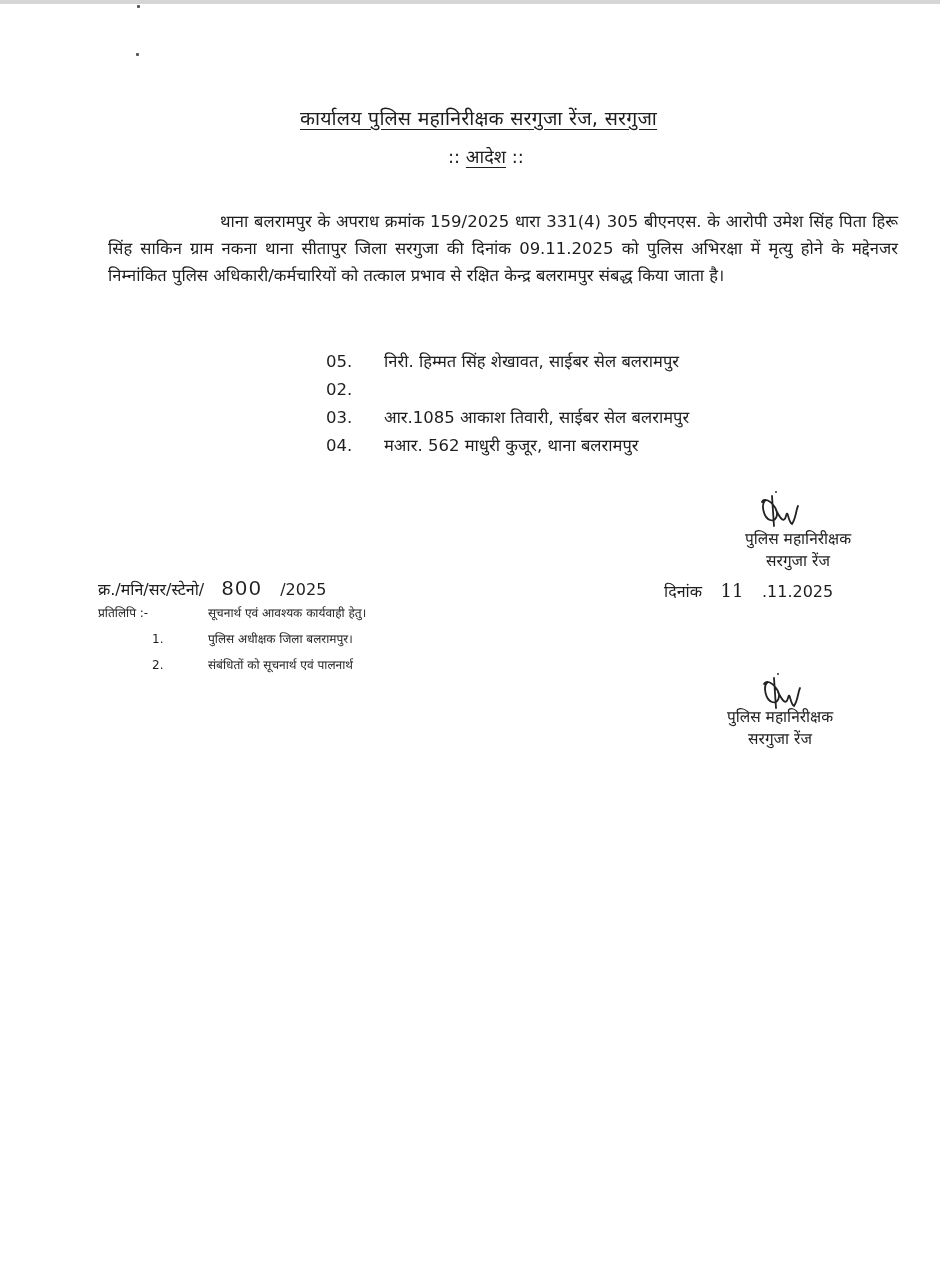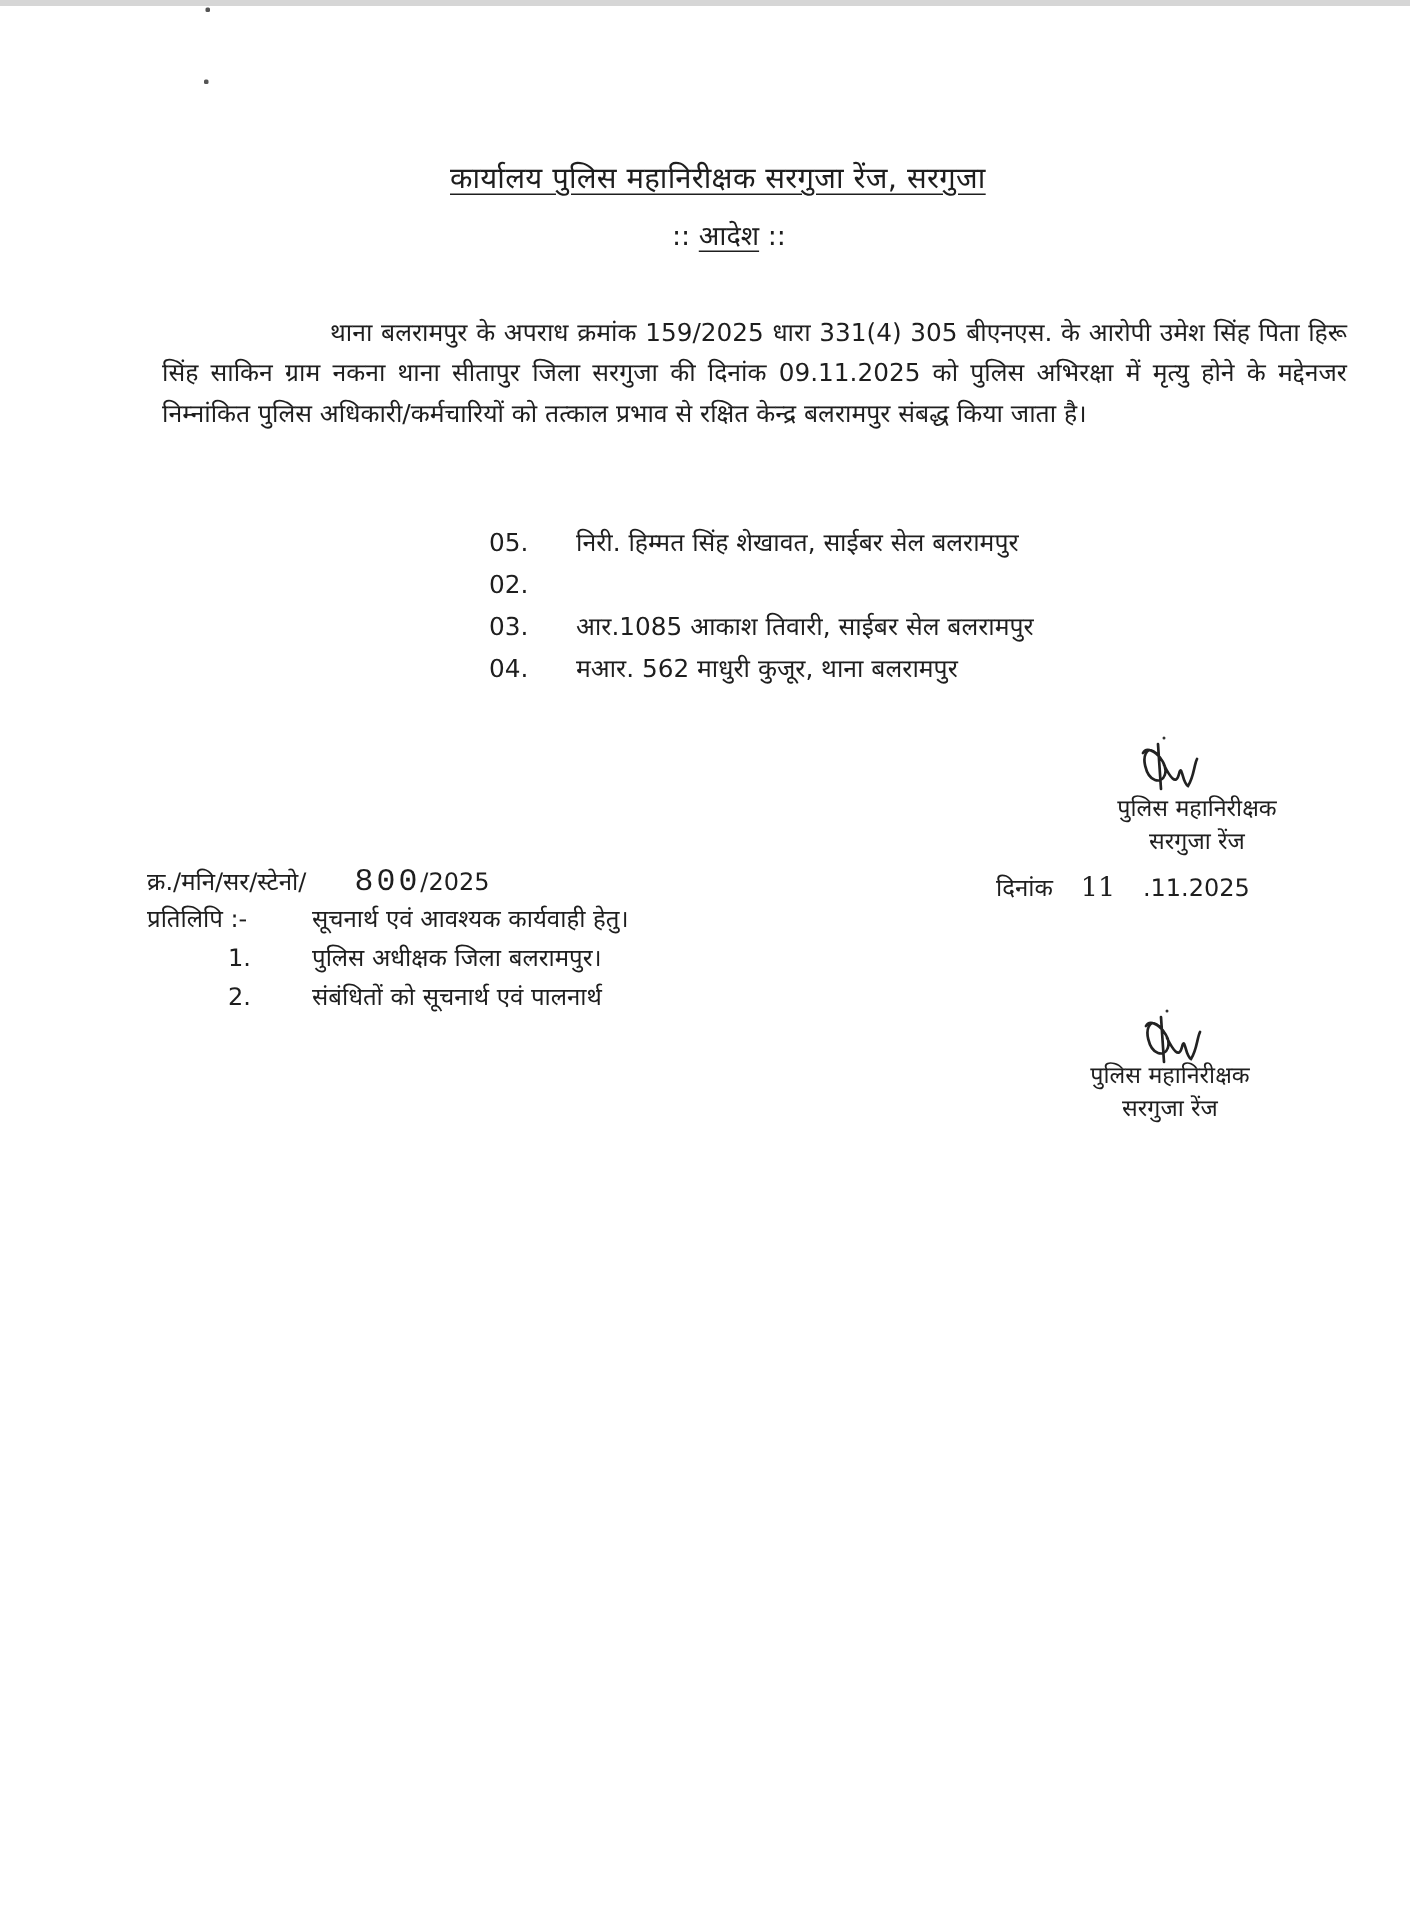--- a/index.html
+++ b/index.html
@@ -93,30 +93,30 @@
       font-size: 18px;
     }
 
     .ref-line {
       left: 98px; top: 576px;
       font-size: 16px;
     }
     .ref-line .handnum {
       display: inline-block;
       width: 76px;
-      text-align: right;
-      font-family: Liberation Mono, monospace;
+      text-align: center;
+      font-family: Liberation Sans, sans-serif;
       font-size: 21px;
       letter-spacing: 2px;
       font-weight: normal;
     }
 
     .copy-block {
       left: 98px; top: 600px;
-      font-size: 16px;
+      font-size: 12px;
       line-height: 26px;
     }
     .copy-row { display: flex; }
     .copy-label { width: 110px; }
     .copy-num { width: 110px; padding-left: 54px; box-sizing: border-box; }
     .copy-indent { padding-left: 134px; }
   </style>
 </head>
 <body>
 

